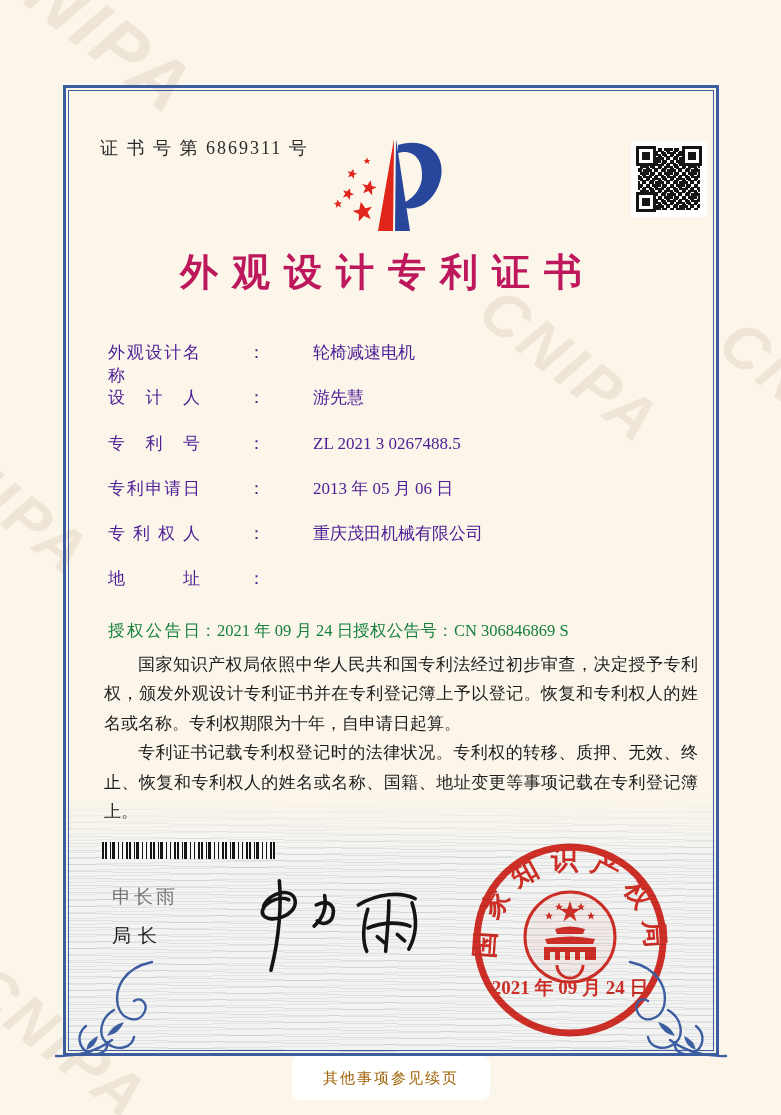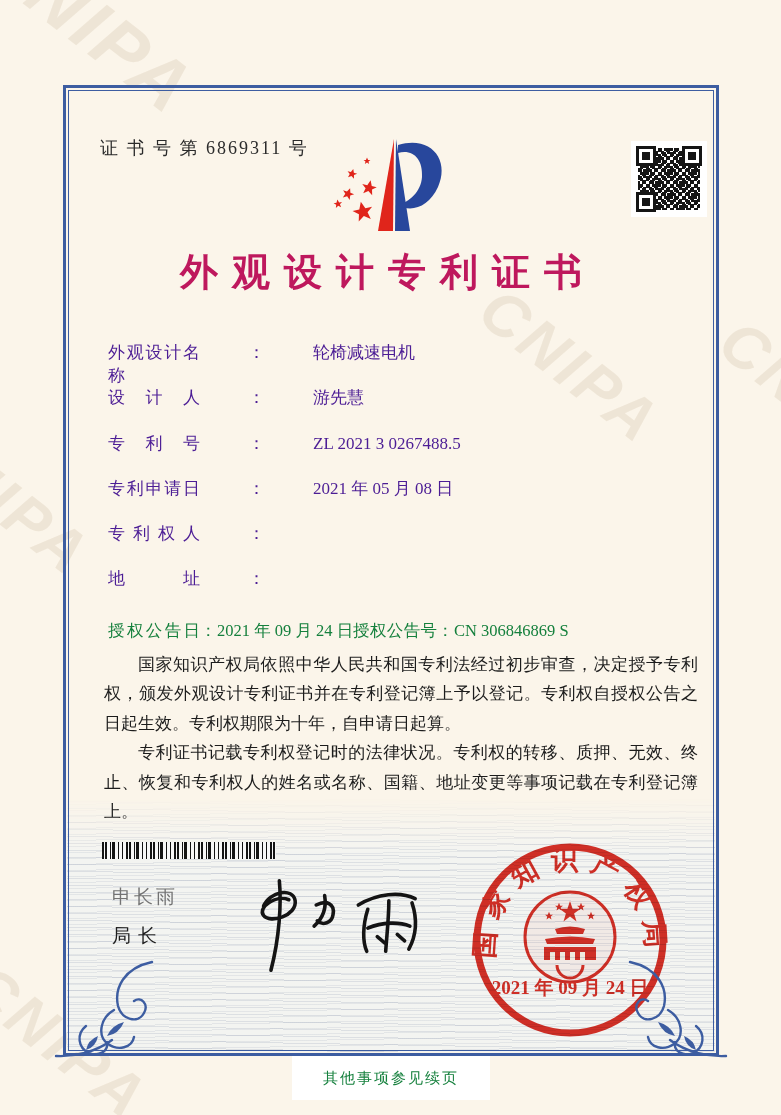--- a/index.html
+++ b/index.html
@@ -101,21 +101,21 @@
   
   .seal{position:absolute; left:470px; top:840px; width:200px; height:200px; mix-blend-mode:multiply; opacity:.95;}
   
   .footer-page{
     position:absolute; left:63px; top:1024px; width:650px; text-align:center;
     font-size:15px; letter-spacing:3px; color:#2b2b2b;
   }
   .note-box{
     position:absolute; left:292px; top:1056px; width:198px; height:44px;
     background:#ffffff; display:flex; align-items:center; justify-content:center;
-    font-size:15px; letter-spacing:2px; color:#15803d;
+    font-size:15px; letter-spacing:2px; color:#a16207;border-radius:8px;
   }
   
   .flourish{position:absolute; width:104px; height:104px;}
   .fl-left{left:52px; top:958px;}
   .fl-right{left:626px; top:958px; transform:scaleX(-1);}
 </style>
 </head>
 <body>
 
 <div class="page">
@@ -173,25 +173,26 @@
         <span class="fvalue">游先慧</span>
     </div>
     <div class="field-row">
       <span class="flabel">专利号</span>
         <span class="fcolon">：</span>
         <span class="fvalue">ZL 2021 3 0267488.5</span>
     </div>
     <div class="field-row">
       <span class="flabel">专利申请日</span>
         <span class="fcolon">：</span>
-        <span class="fvalue">2021 年 05 月 08 日</span>
+        <span class="fvalue">2013 年 05 月 06 日</span>
     </div>
     <div class="field-row">
       <span class="flabel">专利权人</span>
         <span class="fcolon">：</span>
+        <span class="fvalue">重庆茂田机械有限公司</span>
     </div>
     <div class="field-row">
       <span class="flabel">地址</span>
         <span class="fcolon">：</span>
     </div>
   </div>
 
   <div class="grant-row">
     <span class="pair pair1">
       <span class="flabel">授权公告日</span>
@@ -199,21 +200,21 @@
         <span class="fvalue">2021 年 09 月 24 日</span>
     </span>
     <span class="pair pair2">
       <span class="flabel">授权公告号</span>
         <span class="fcolon">：</span>
         <span class="fvalue">CN 306846869 S</span>
     </span>
   </div>
 
   <div class="bodytext">
-    <p>国家知识产权局依照中华人民共和国专利法经过初步审查，决定授予专利权，颁发外观设计专利证书并在专利登记簿上予以登记。专利权自授权公告之日起生效。专利权期限为十年，自申请日起算。</p>
+    <p>国家知识产权局依照中华人民共和国专利法经过初步审查，决定授予专利权，颁发外观设计专利证书并在专利登记簿上予以登记。恢复和专利权人的姓名或名称。专利权期限为十年，自申请日起算。</p>
     <p>专利证书记载专利权登记时的法律状况。专利权的转移、质押、无效、终止、恢复和专利权人的姓名或名称、国籍、地址变更等事项记载在专利登记簿上。</p>
   </div>
 
   <div class="barcode"></div>
 
   <div class="director-title">局长</div>
   <div class="director-name">申长雨</div>
 
   <svg class="signature" viewBox="0 0 190 100">
     <g fill="none" stroke="#141414" stroke-width="3.4" stroke-linecap="round" stroke-linejoin="round">

